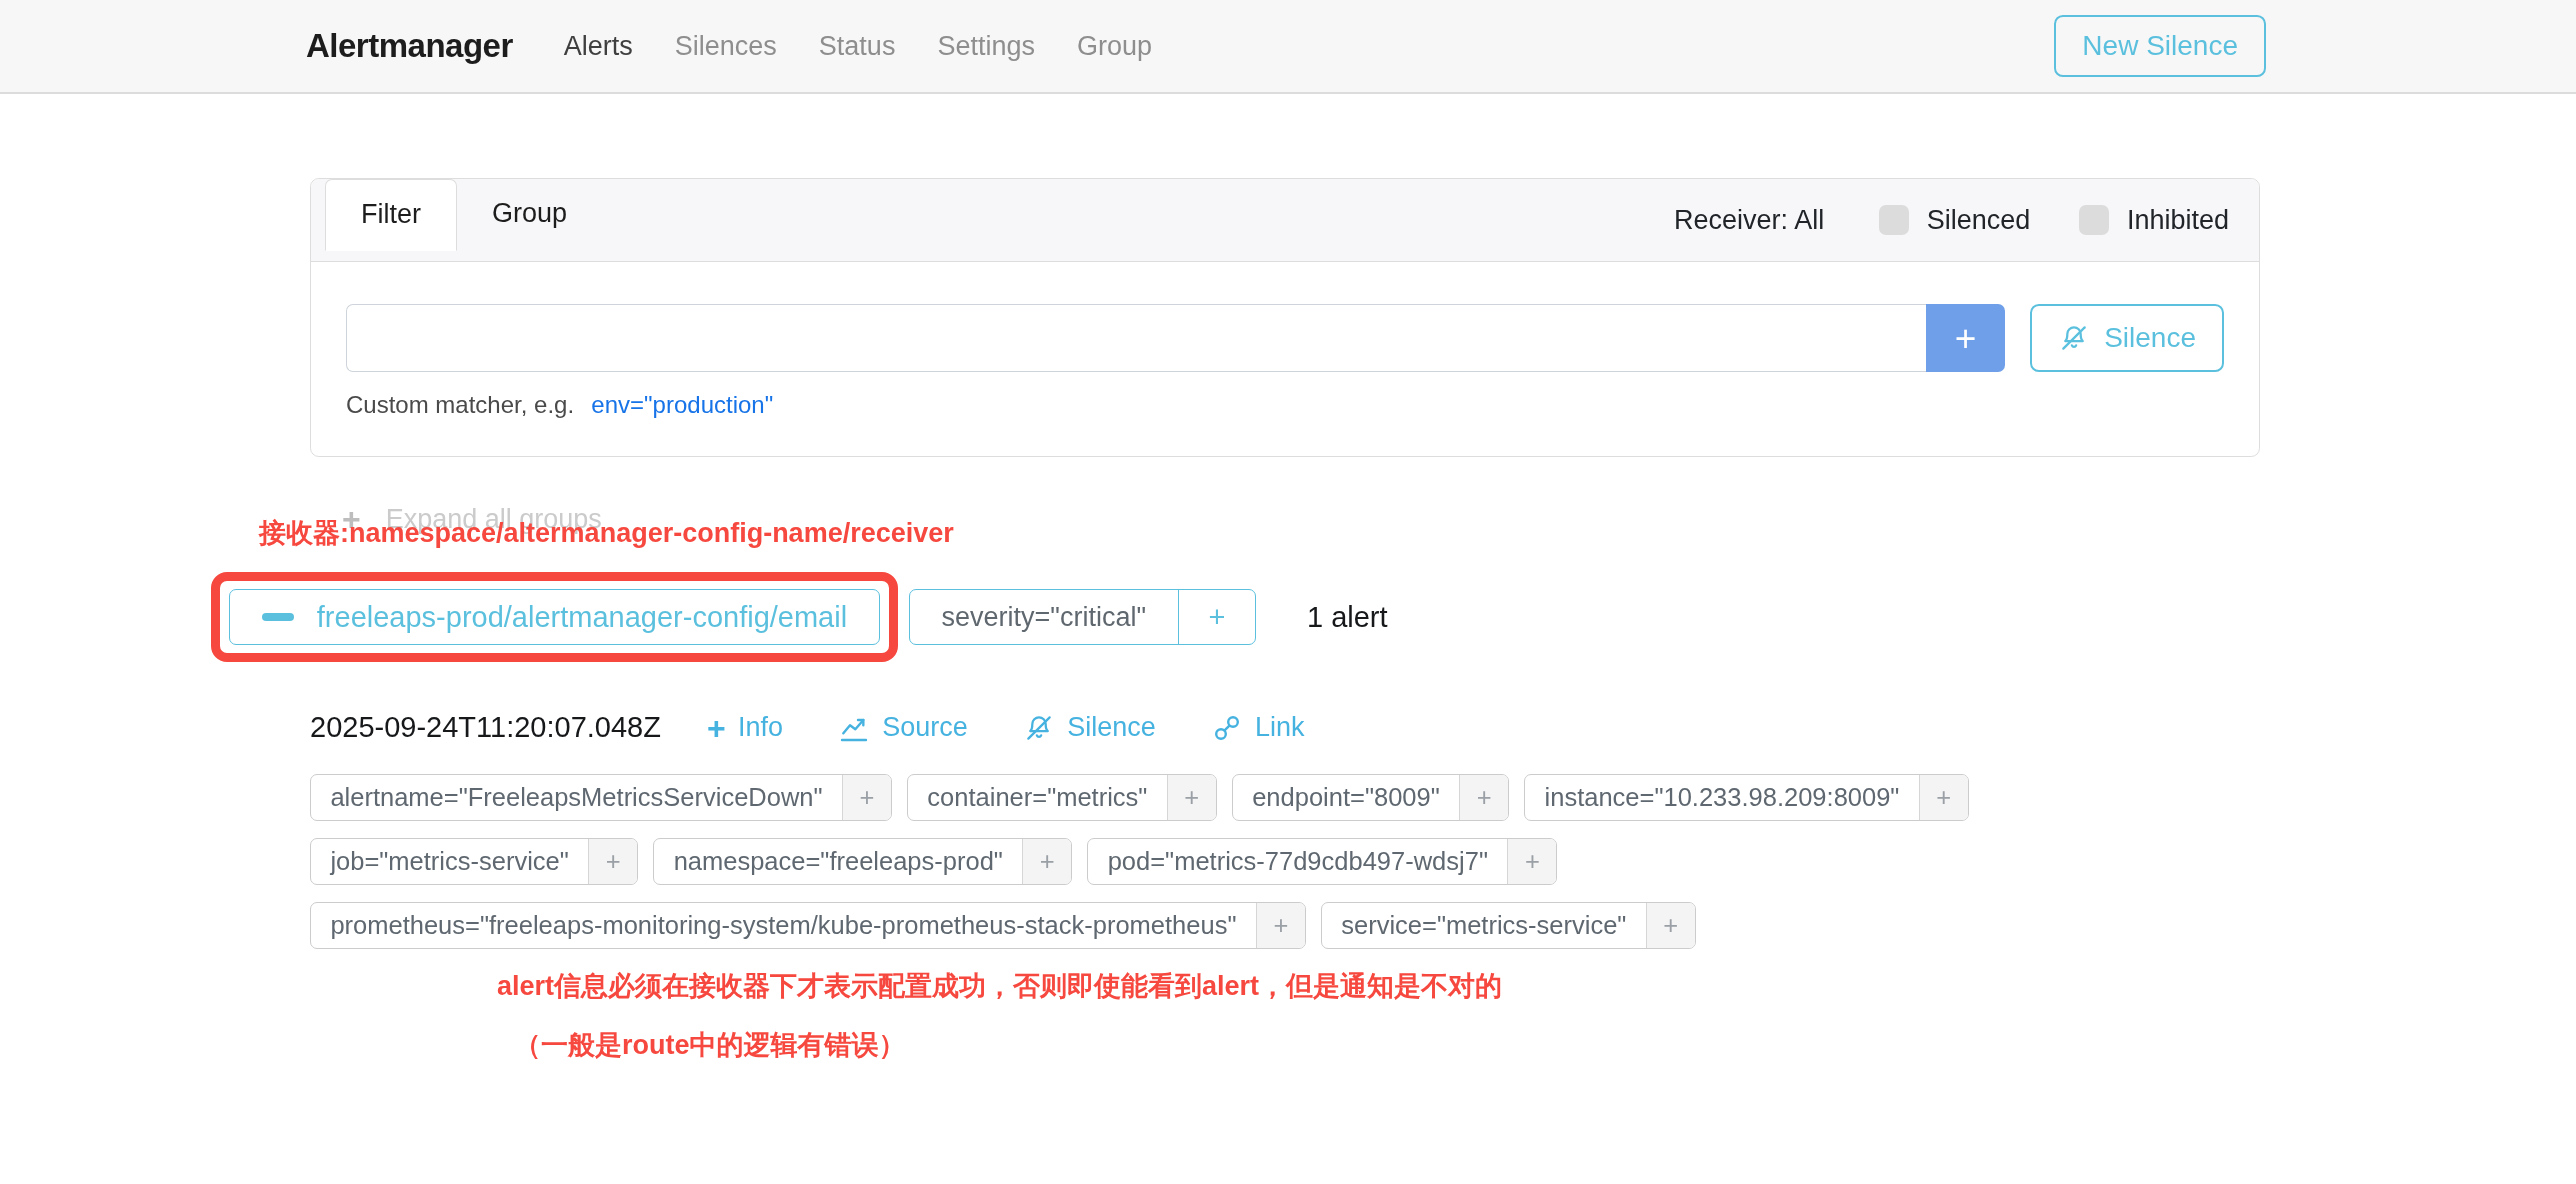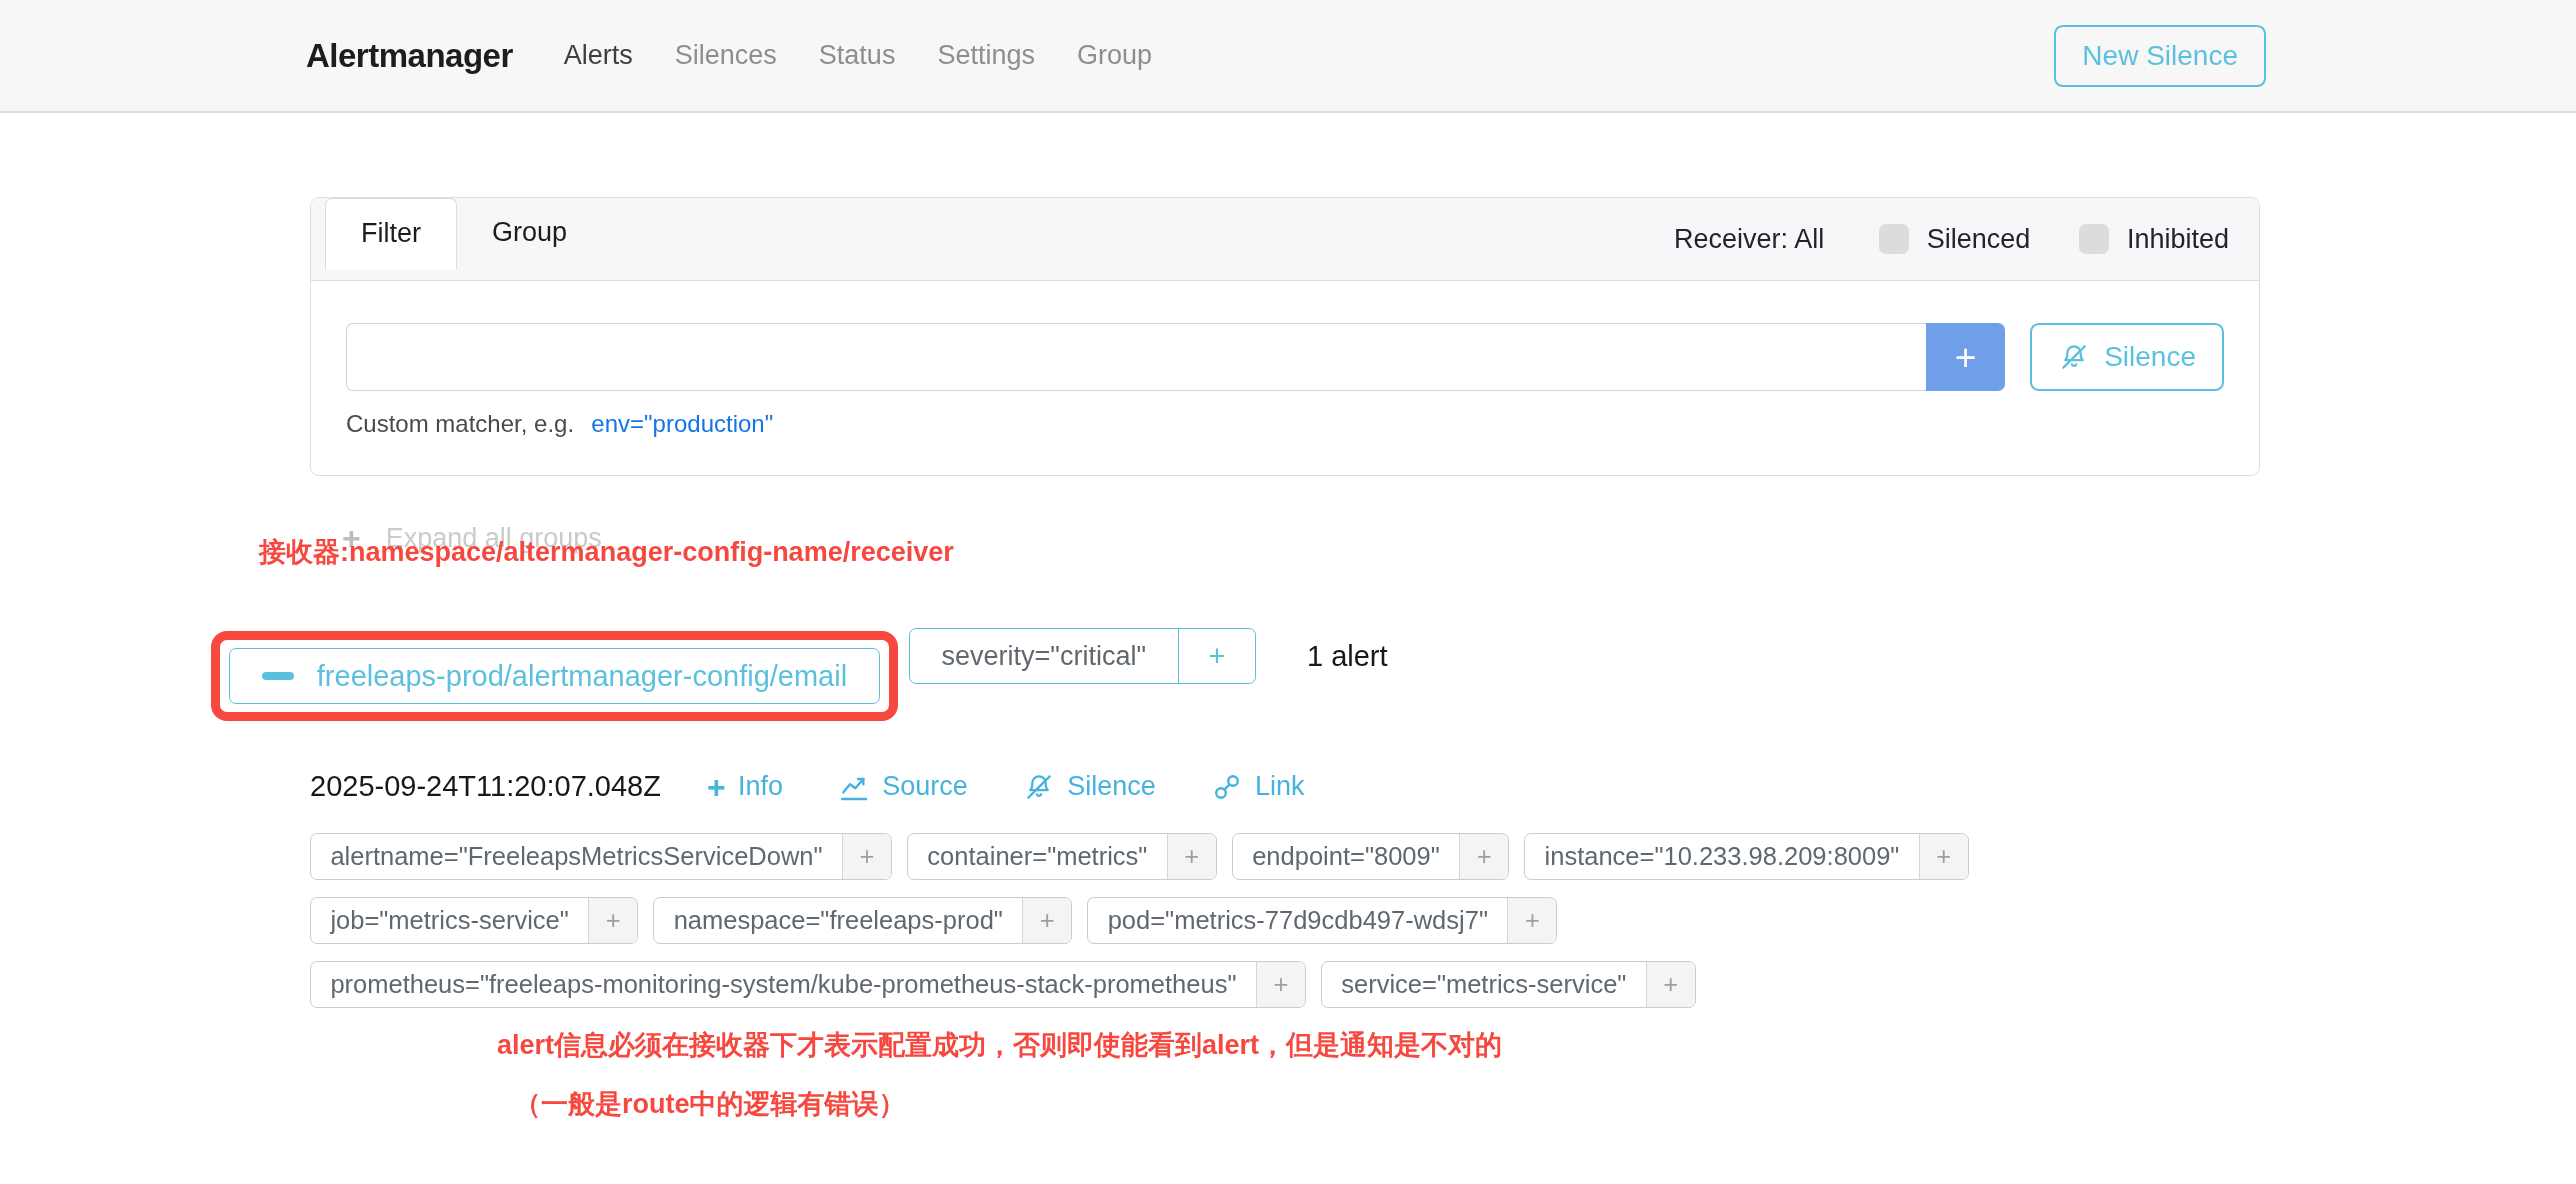--- a/index.html
+++ b/index.html
@@ -1,20 +1,20 @@
 <!DOCTYPE html>
 <html style="font-size:14px"><head>
 <meta charset="utf-8">
 <style>
   * { margin:0; padding:0; box-sizing:border-box; }
   html,body { width:2576px; height:1184px; background:#fff;
     font-family:"Liberation Sans", sans-serif; overflow:hidden; }
 
   
-  .navbar { height:113px; background:#f7f7f7; border-bottom:2.6px solid #dcdcdc;
+  .navbar { height:94px; background:#f7f7f7; border-bottom:2.6px solid #dcdcdc;
     display:flex; align-items:center; padding:0 310px 0 306px; }
   .brand { font-size:33px; font-weight:600; color:#1d1d1d; letter-spacing:-0.5px; margin-right:51px; }
   .nav-link { font-size:27px; color:#8e8e8e; margin-right:42px; text-decoration:none; cursor:pointer; }
   .nav-link.active { color:#3f3f3f; }
   .btn-new-silence { margin-left:auto; background:transparent; border:2.6px solid #5bc0de; color:#5bc0de;
     border-radius:8.8px; font-size:28px; padding:13px 26px; cursor:pointer; font-family:inherit; }
 
   
   .container { width:1950px; margin-left:310px; position:relative; }
   .card { margin-top:84px; border:1.8px solid #ddd; border-radius:8.8px; background:#fff; }
@@ -43,21 +43,21 @@
   .hint .example { color:#1673e8; margin-left:10.6px; text-decoration:none; cursor:pointer; }
 
   
   .expand-row { margin-top:44px; padding-left:32px; display:flex; align-items:center; gap:25px;
     color:#cbcbcb; font-size:27px; cursor:pointer; width:fit-content; }
   .expand-plus { color:#bdbdbd; font-weight:bold; font-size:32px; }
   .annotation-receiver { position:relative; z-index:2; margin-top:-23px; margin-left:-51px;
     color:#f6483e; font-weight:bold; font-size:27px; }
 
   .group-row { margin-top:21px; display:flex; align-items:center; }
-  .rcv-annotation-box { border:9.7px solid #f6483e; border-radius:16px; padding:8px 8.8px; margin-left:-99px; background:transparent;margin-top:40px; }
+  .rcv-annotation-box { border:9.7px solid #f6483e; border-radius:16px; padding:8px 8.8px; margin-left:-99px; background:transparent; }
   .btn-receiver { border:1.8px solid #5bc0de; border-radius:7px; background:#fff; color:#5bc0de;
     height:56px; display:flex; align-items:center; gap:23px; padding:0 32px; font-size:29px;
     cursor:pointer; font-family:inherit; }
   .minus-glyph { width:32px; height:8px; background:#5bc0de; border-radius:4.4px; }
   .matcher-tag { display:flex; align-items:stretch; height:56px; border:1.8px solid #5bc0de; border-radius:7px;
     overflow:hidden; background:#fff; margin-left:10.6px; }
   .matcher-tag .txt { display:flex; align-items:center; padding:0 32px; font-size:27px; color:#60686f; }
   .matcher-tag .plus { display:flex; align-items:center; justify-content:center; width:77px;
     border-left:1.8px solid #5bc0de; color:#5bc0de; font-size:29px; cursor:pointer; }
   .alert-count { margin-left:51px; font-size:29px; color:#16181a; }

